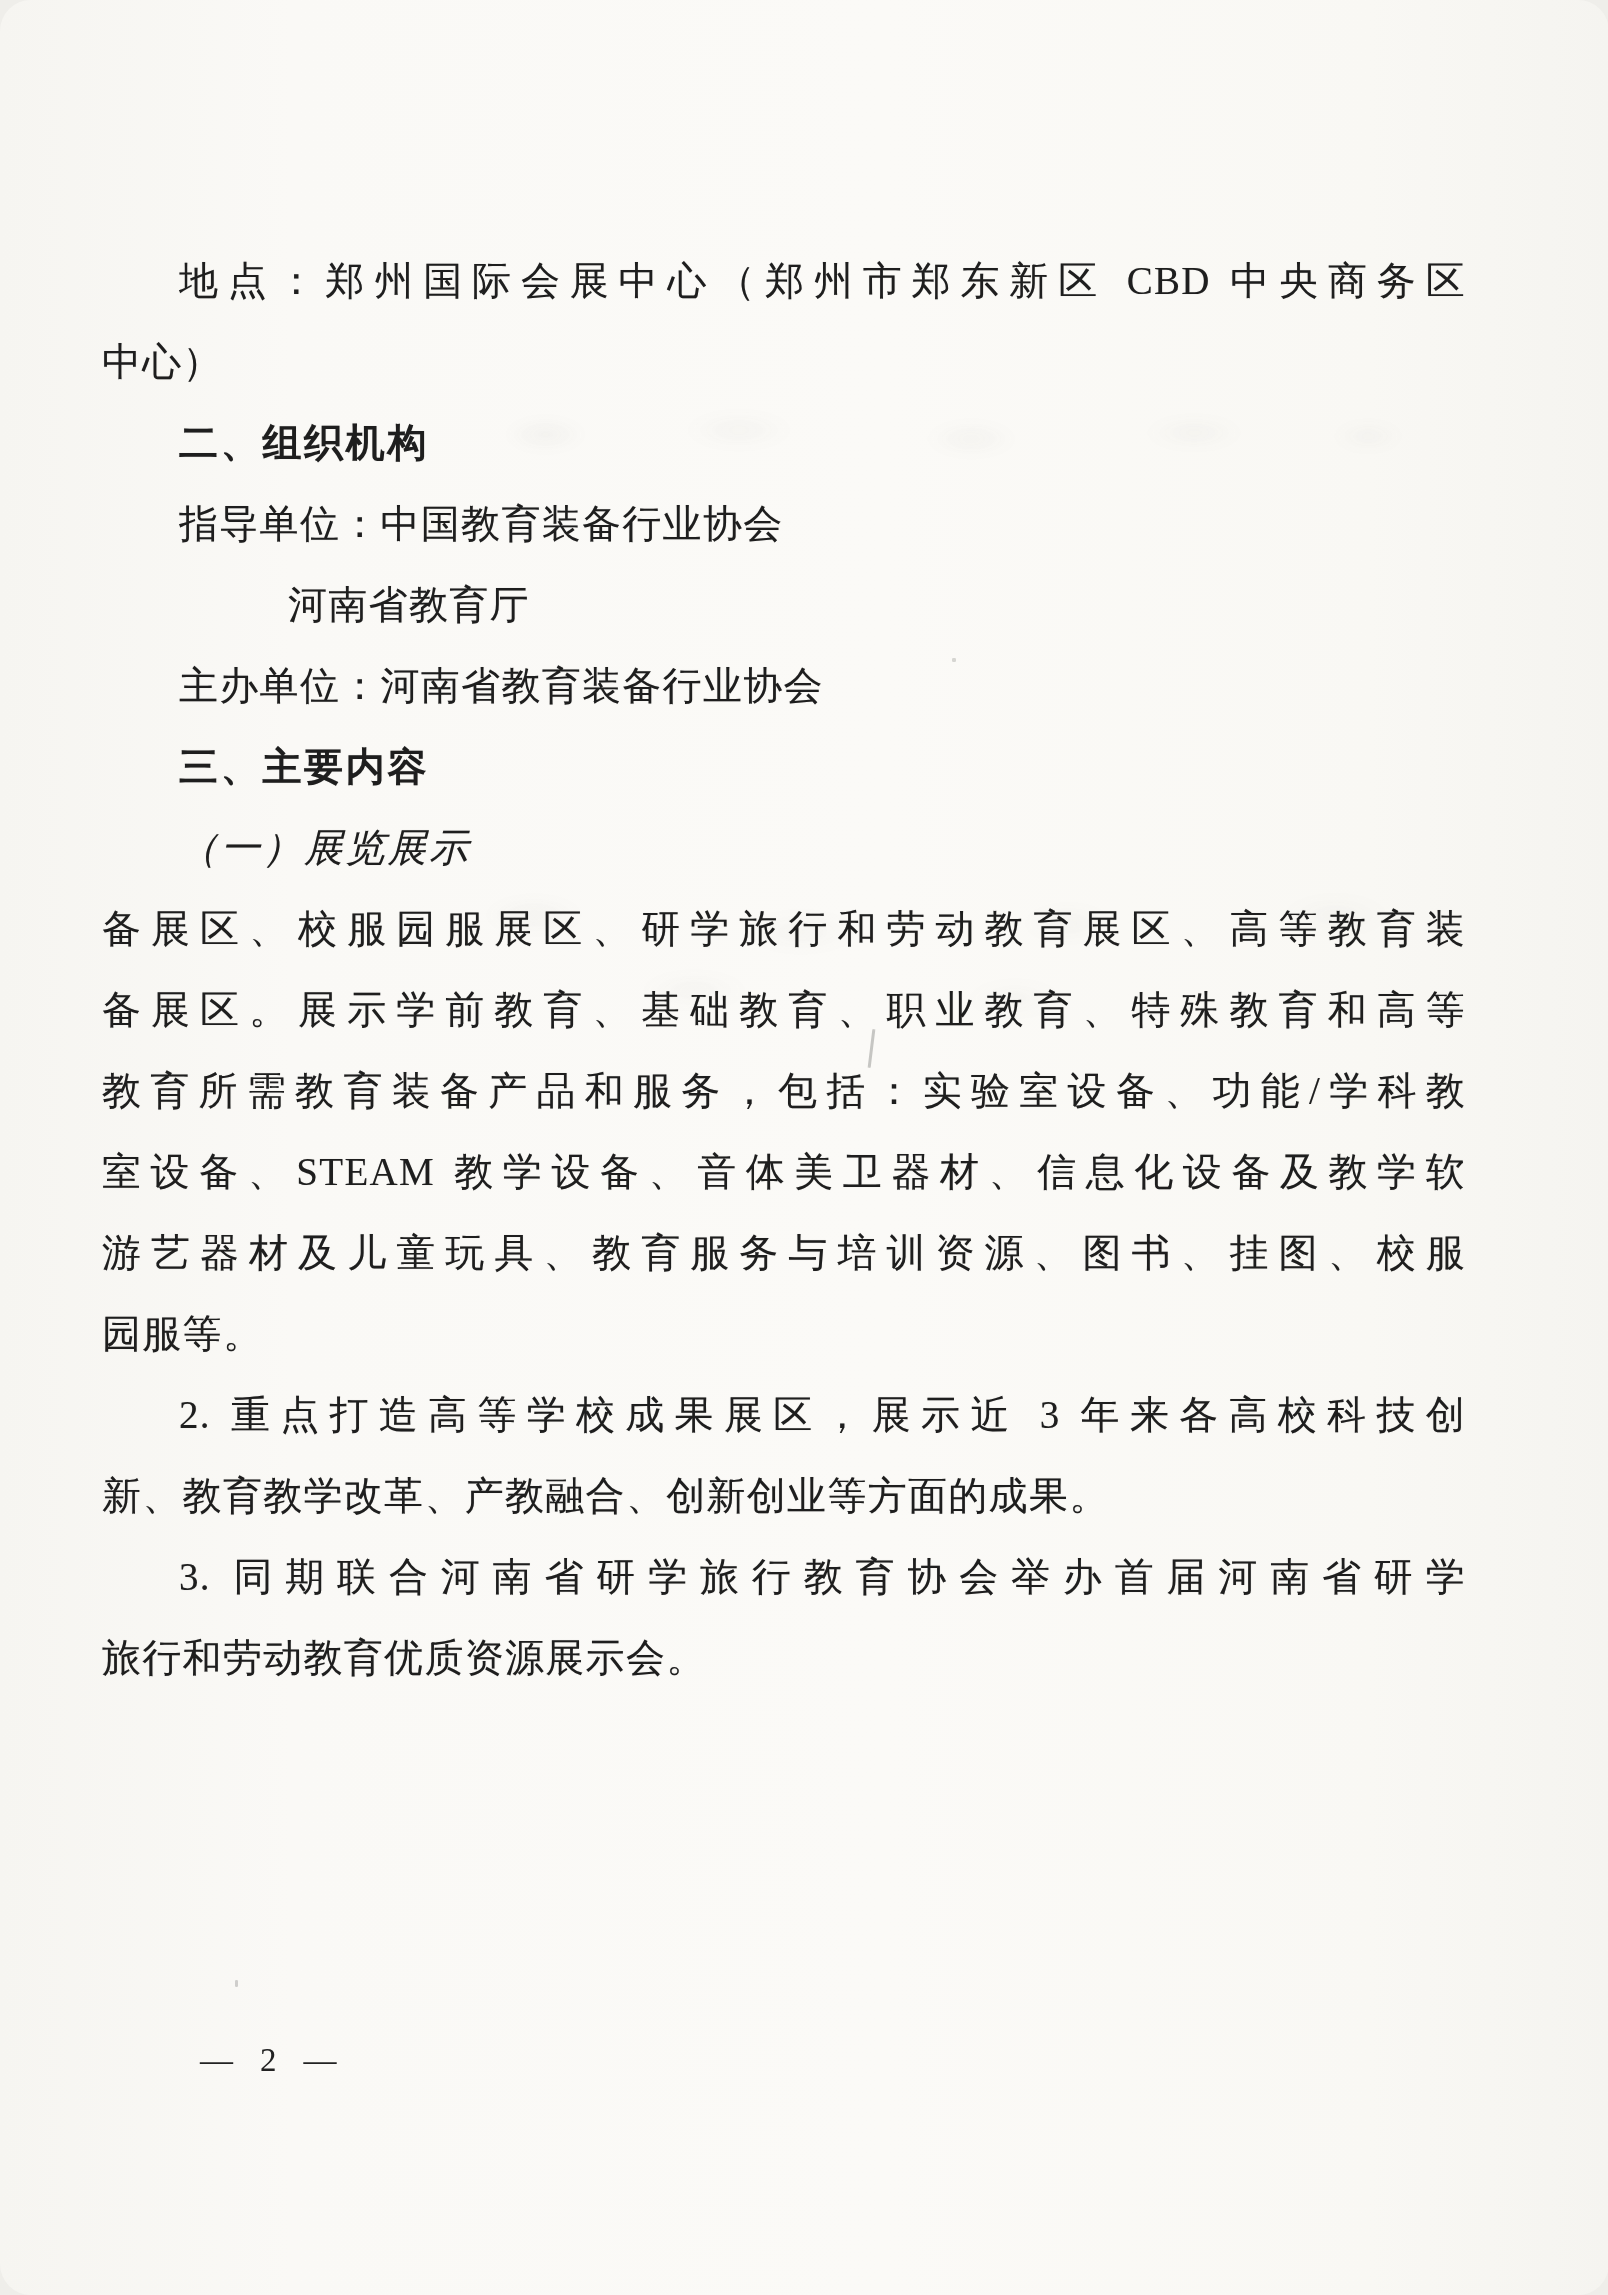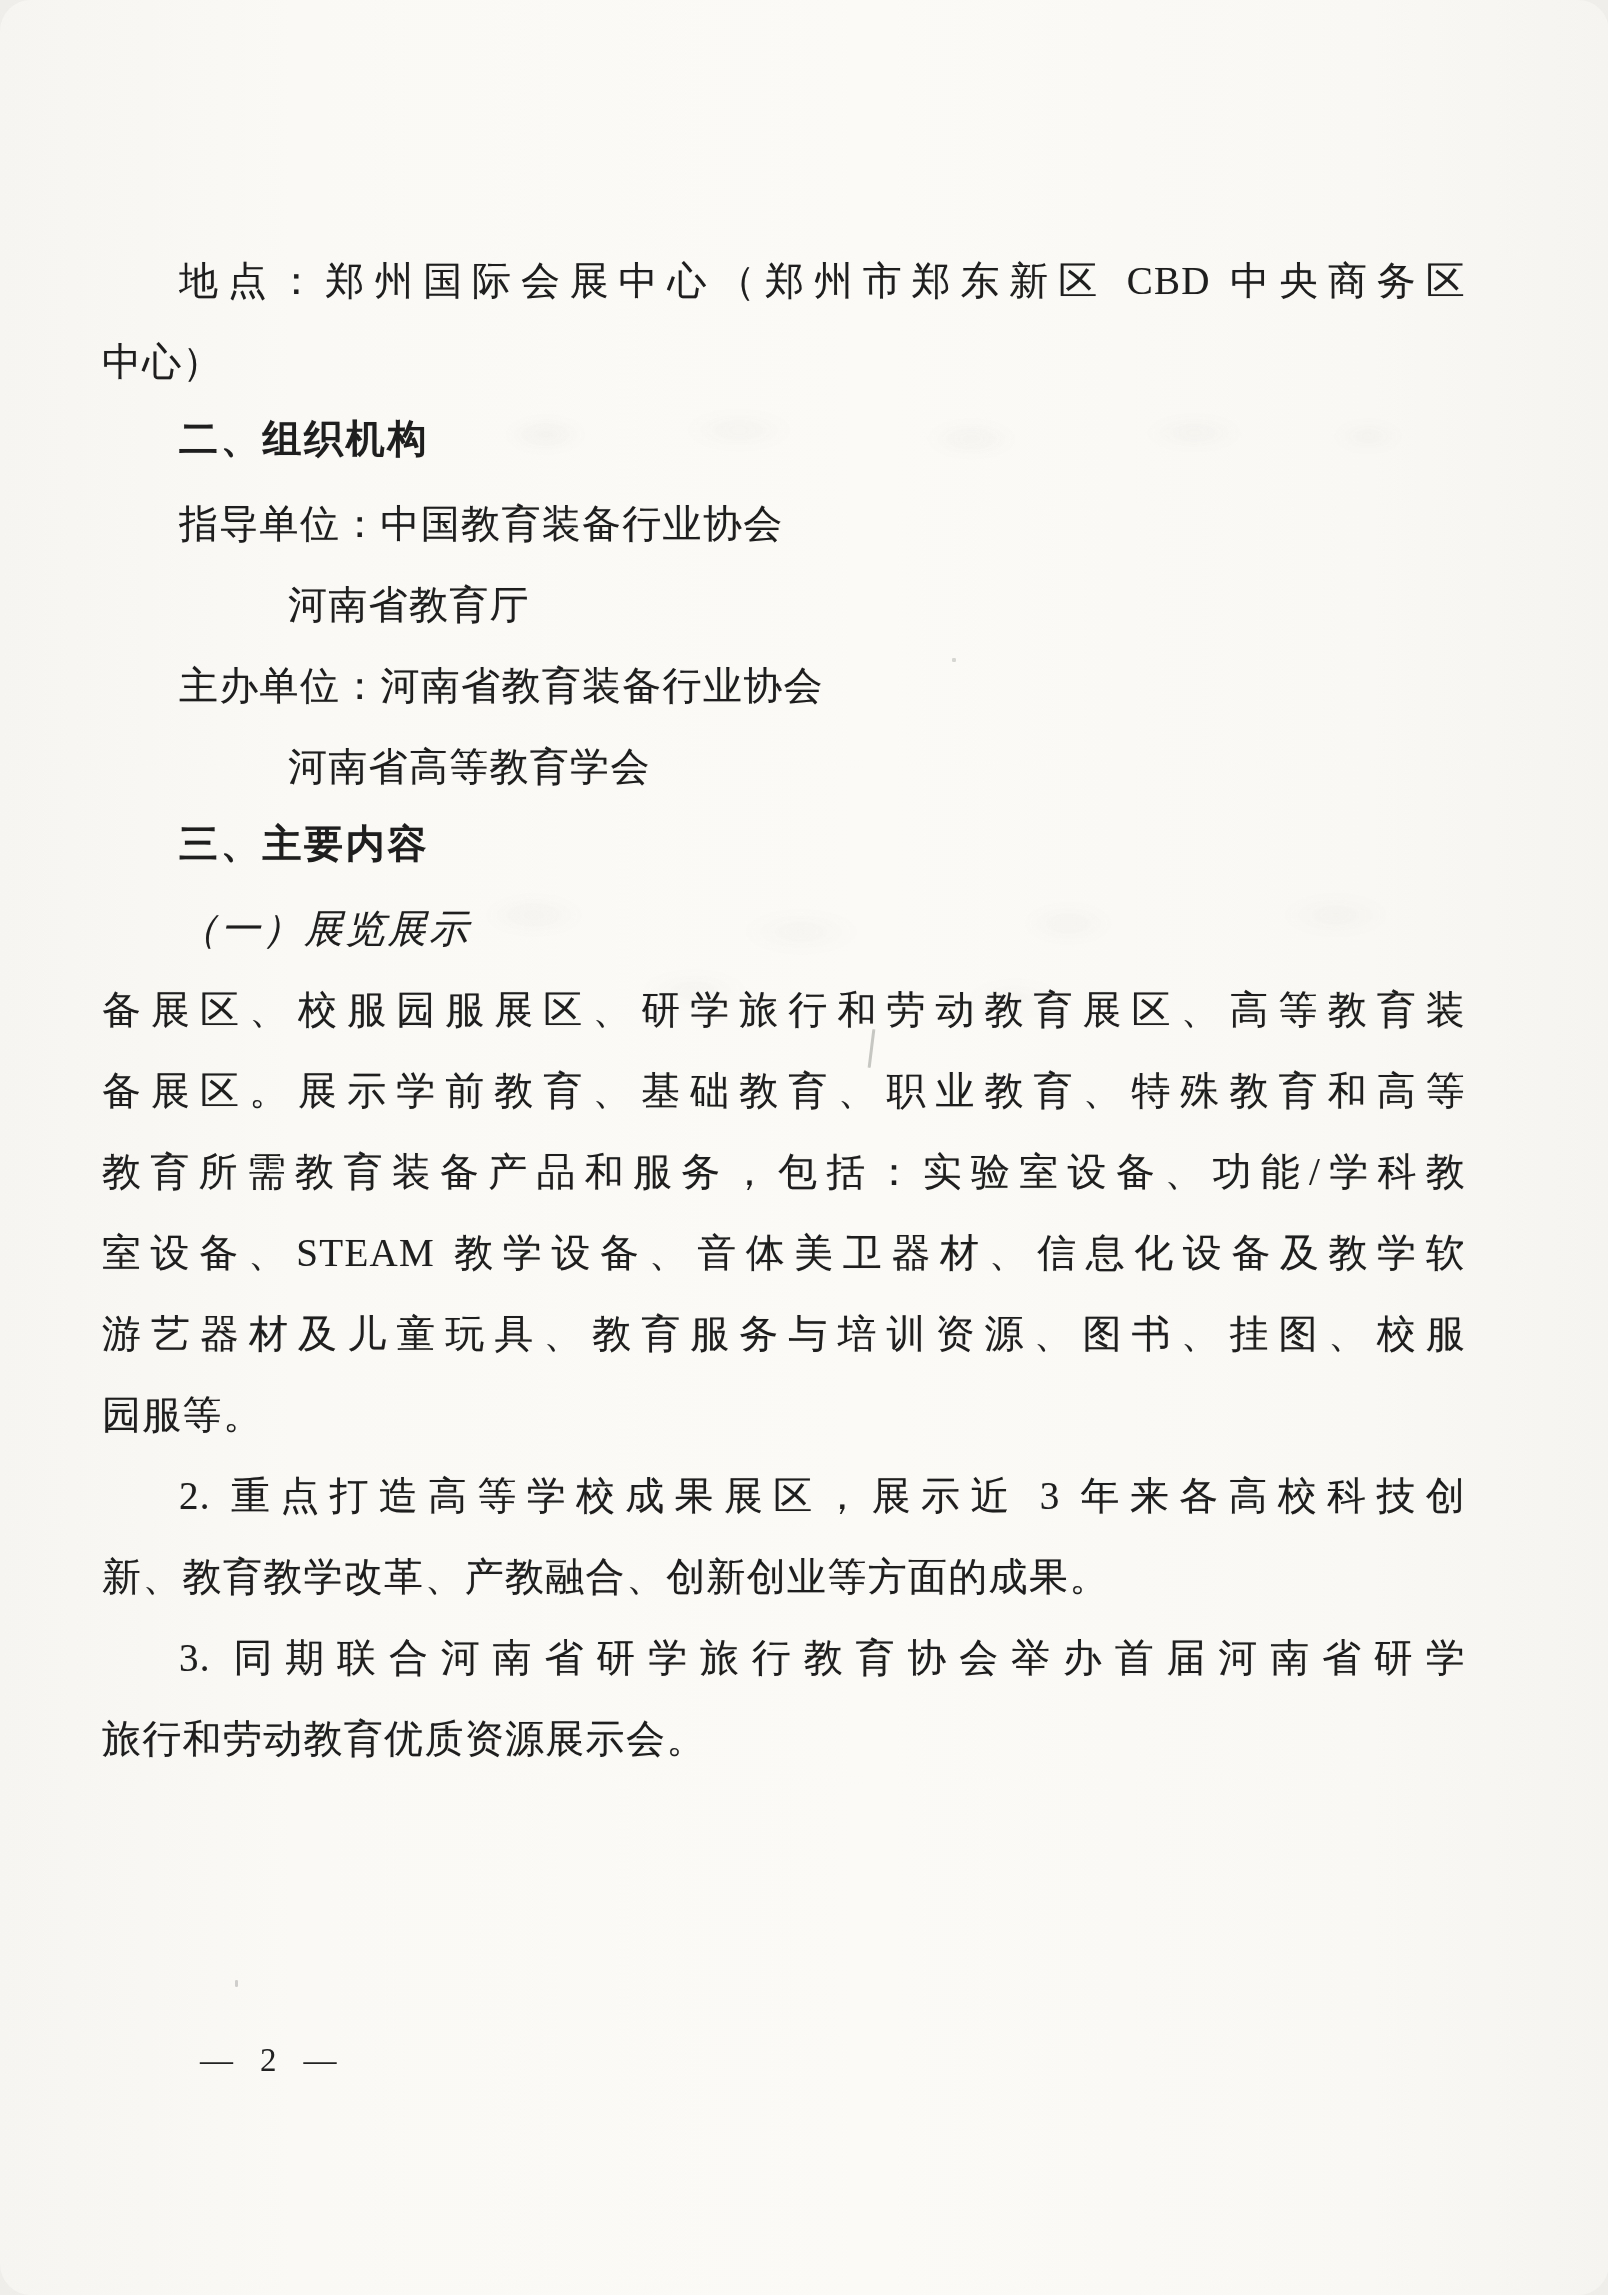--- a/index.html
+++ b/index.html
@@ -36,21 +36,21 @@
     color: #1e1e1e;
     text-shadow: 0 0 0.7px rgba(30,30,30,0.35);
   }
   .line.fill {
     text-align: justify;
     text-align-last: justify;
   }
   .line.indent-first { text-indent: 77px; }
   .line.indent-org   { text-indent: 186px; }
   .line.heading {
-    font-family: Liberation Mono, monospace;
+    font-family: Liberation Serif, serif;
     font-weight: 700;
     letter-spacing: 2.7px;
   }
   .line.subheading {
     letter-spacing: 2.7px;
     font-style: italic;
   }
   .page-number {
     position: absolute;
     left: 200px;
@@ -107,21 +107,20 @@
   <div class="speck speck-2"></div>
   <div class="speck speck-3"></div>
 
   <div class="text-body">
       <div class="line body indent-first fill">地点：郑州国际会展中心（郑州市郑东新区 CBD 中央商务区</div>
       <div class="line body indent-none">中心）</div>
       <div class="line heading indent-first">二、组织机构</div>
       <div class="line body indent-first">指导单位：中国教育装备行业协会</div>
       <div class="line body indent-org">河南省教育厅</div>
       <div class="line body indent-first">主办单位：河南省教育装备行业协会</div>
-      <div class="line body indent-org">河南省高等教育学会</div>
       <div class="line heading indent-first">三、主要内容</div>
       <div class="line subheading indent-first">（一）展览展示</div>
       <div class="line body indent-none fill">备展区、校服园服展区、研学旅行和劳动教育展区、高等教育装</div>
       <div class="line body indent-none fill">备展区。展示学前教育、基础教育、职业教育、特殊教育和高等</div>
       <div class="line body indent-none fill">教育所需教育装备产品和服务，包括：实验室设备、功能/学科教</div>
       <div class="line body indent-none fill">室设备、STEAM 教学设备、音体美卫器材、信息化设备及教学软</div>
       <div class="line body indent-none fill">游艺器材及儿童玩具、教育服务与培训资源、图书、挂图、校服</div>
       <div class="line body indent-none">园服等。</div>
       <div class="line body indent-first fill">2. 重点打造高等学校成果展区，展示近 3 年来各高校科技创</div>
       <div class="line body indent-none">新、教育教学改革、产教融合、创新创业等方面的成果。</div>

